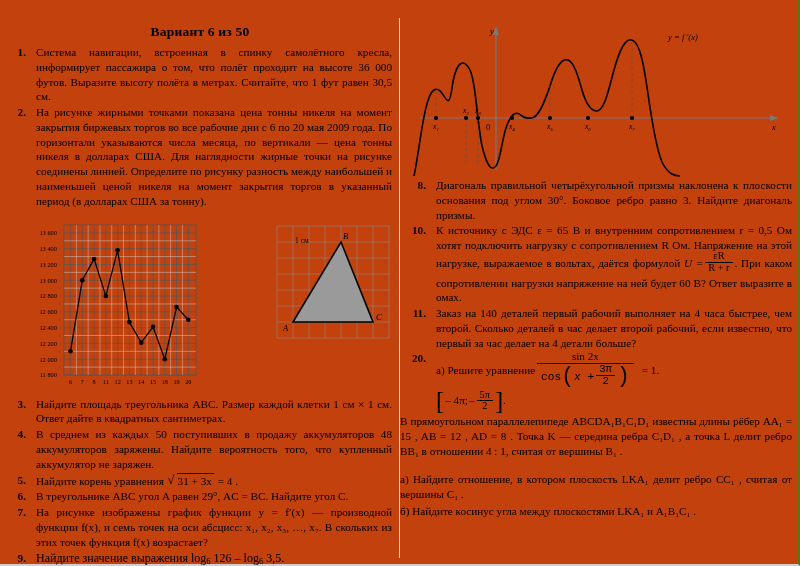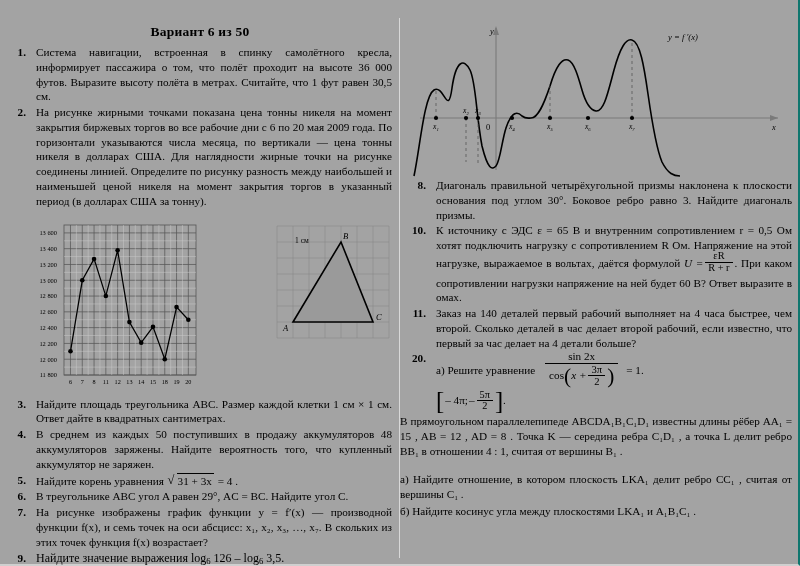--- a/index.html
+++ b/index.html
@@ -6,22 +6,22 @@
   body{
     width:800px;height:566px;
     background:#ffffff;
     font-family:"Liberation Serif", serif;
     color:#000;
     overflow:hidden;
     position:relative;
   }
   .page{
     position:absolute;inset:0;
-    background:#a3a3a3;
-    border-right:2px solid #0f766e;
+    background:#c2410c;
+    border-right:2px solid #4d7c0f;
     border-bottom:2px solid #cfcfcf;
   }
   .col-left{
     position:absolute; left:0px; top:0px; width:400px; height:566px;
     padding:0; box-sizing:border-box;
   }
   .col-right{
     position:absolute; left:400px; top:0px; width:400px; height:566px;
     box-sizing:border-box;
   }
@@ -337,23 +337,23 @@
       <div class="num">11.</div>
       <div class="body">Заказ на 140 деталей первый рабочий выполняет на 4 часа быстрее, чем второй. Сколько деталей в час делает второй рабочий, если известно, что первый за час делает на 4 детали больше?</div>
     </div>
 
 
     <div class="item">
       <div class="num">20.</div>
       <div class="body nojust">
         <div style="display:flex;align-items:center;">
           <span>а) Решите уравнение</span>
-          <span class="frac" style="font-size:1em;margin-left:10px;top:0;">
+          <span class="frac" style="font-size:1em;margin-left:2px;top:0;">
             <span class="n" style="padding:0 14px;">sin 2x</span>
-            <span class="d" style="padding:1px 4px 0 4px;white-space:nowrap;">
+            <span class="d" style="padding:1px 4px 0 4px;white-space:nowrap;font-family:Liberation Mono, monospace;">
               <span>cos</span><span class="brk">(</span><i class="v">x +</i><span class="frac" style="font-size:.95em;"><span class="n">3π</span><span class="d">2</span></span><span class="brk">)</span>
             </span>
           </span>
           <span style="margin-left:6px;">= 1.</span>
         </div>
         <div style="display:flex;align-items:center;margin-top:1px;">
           <span class="brk" style="font-size:2.2em;">[</span>
           <span style="margin:0 1px;">– 4π;</span>
           <span>–</span>
           <span class="frac" style="top:0;">

